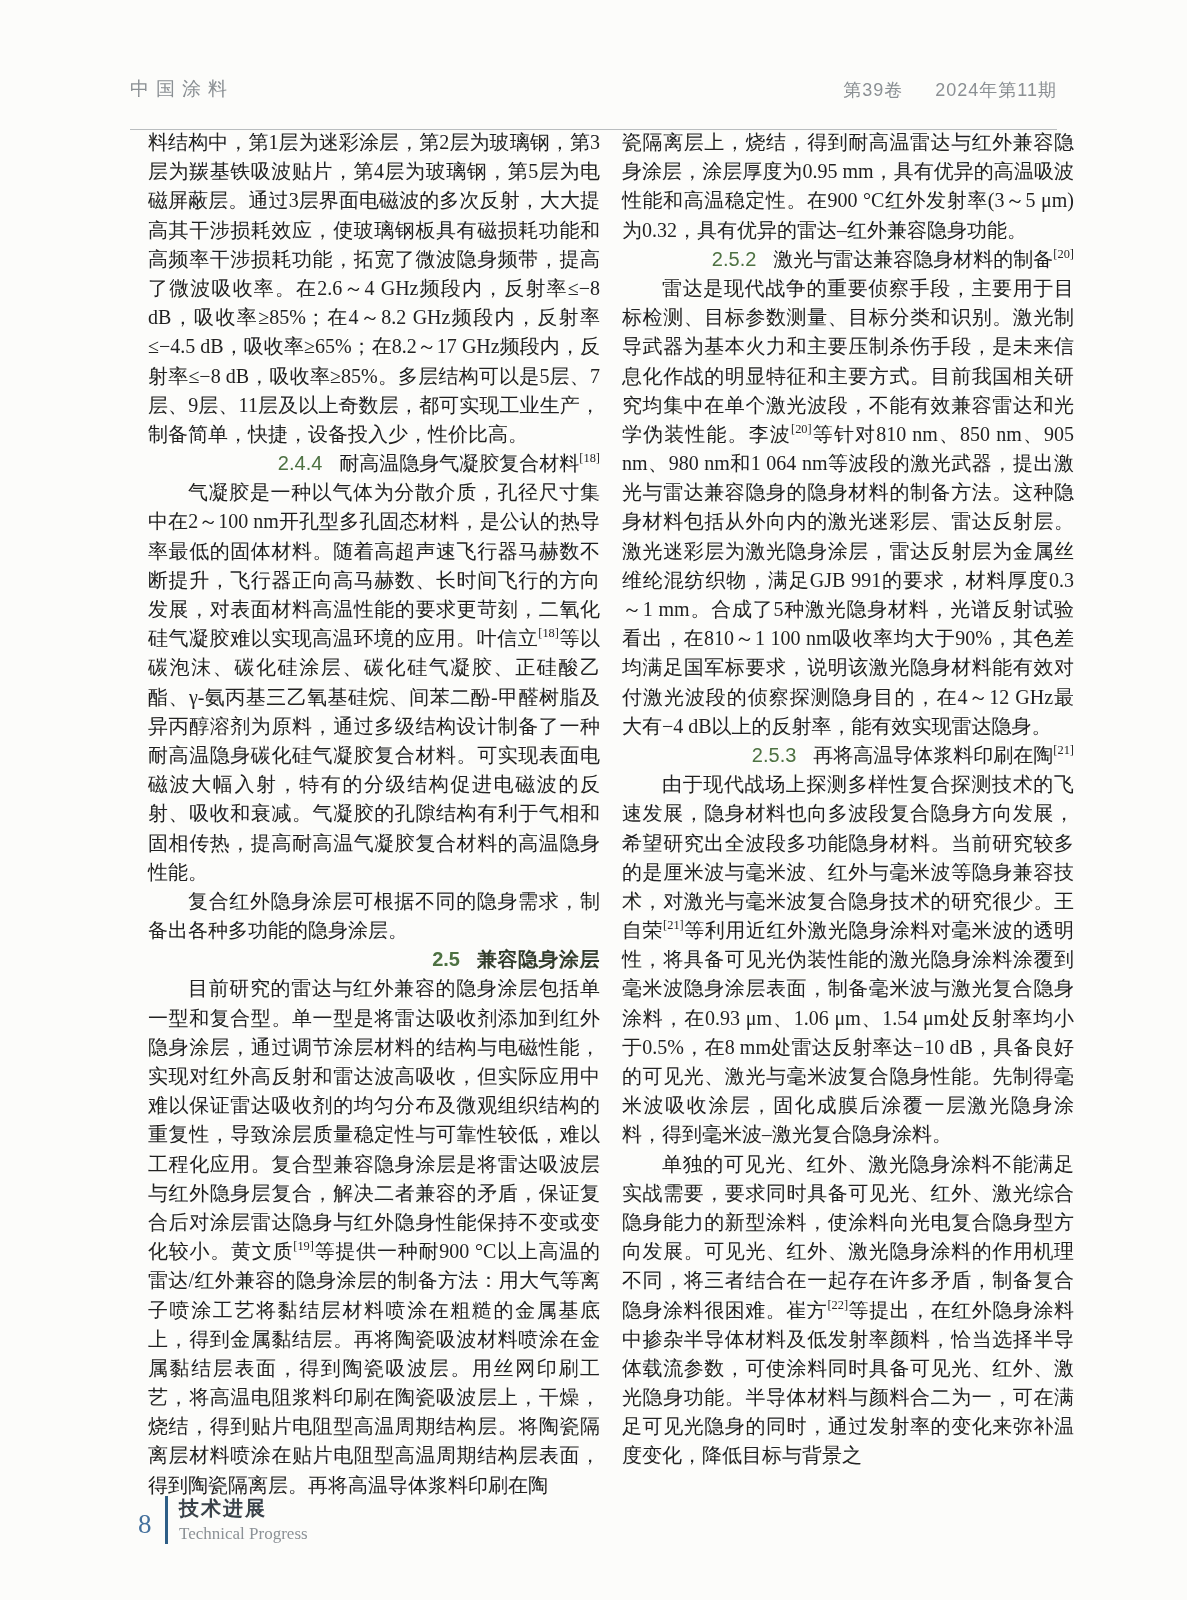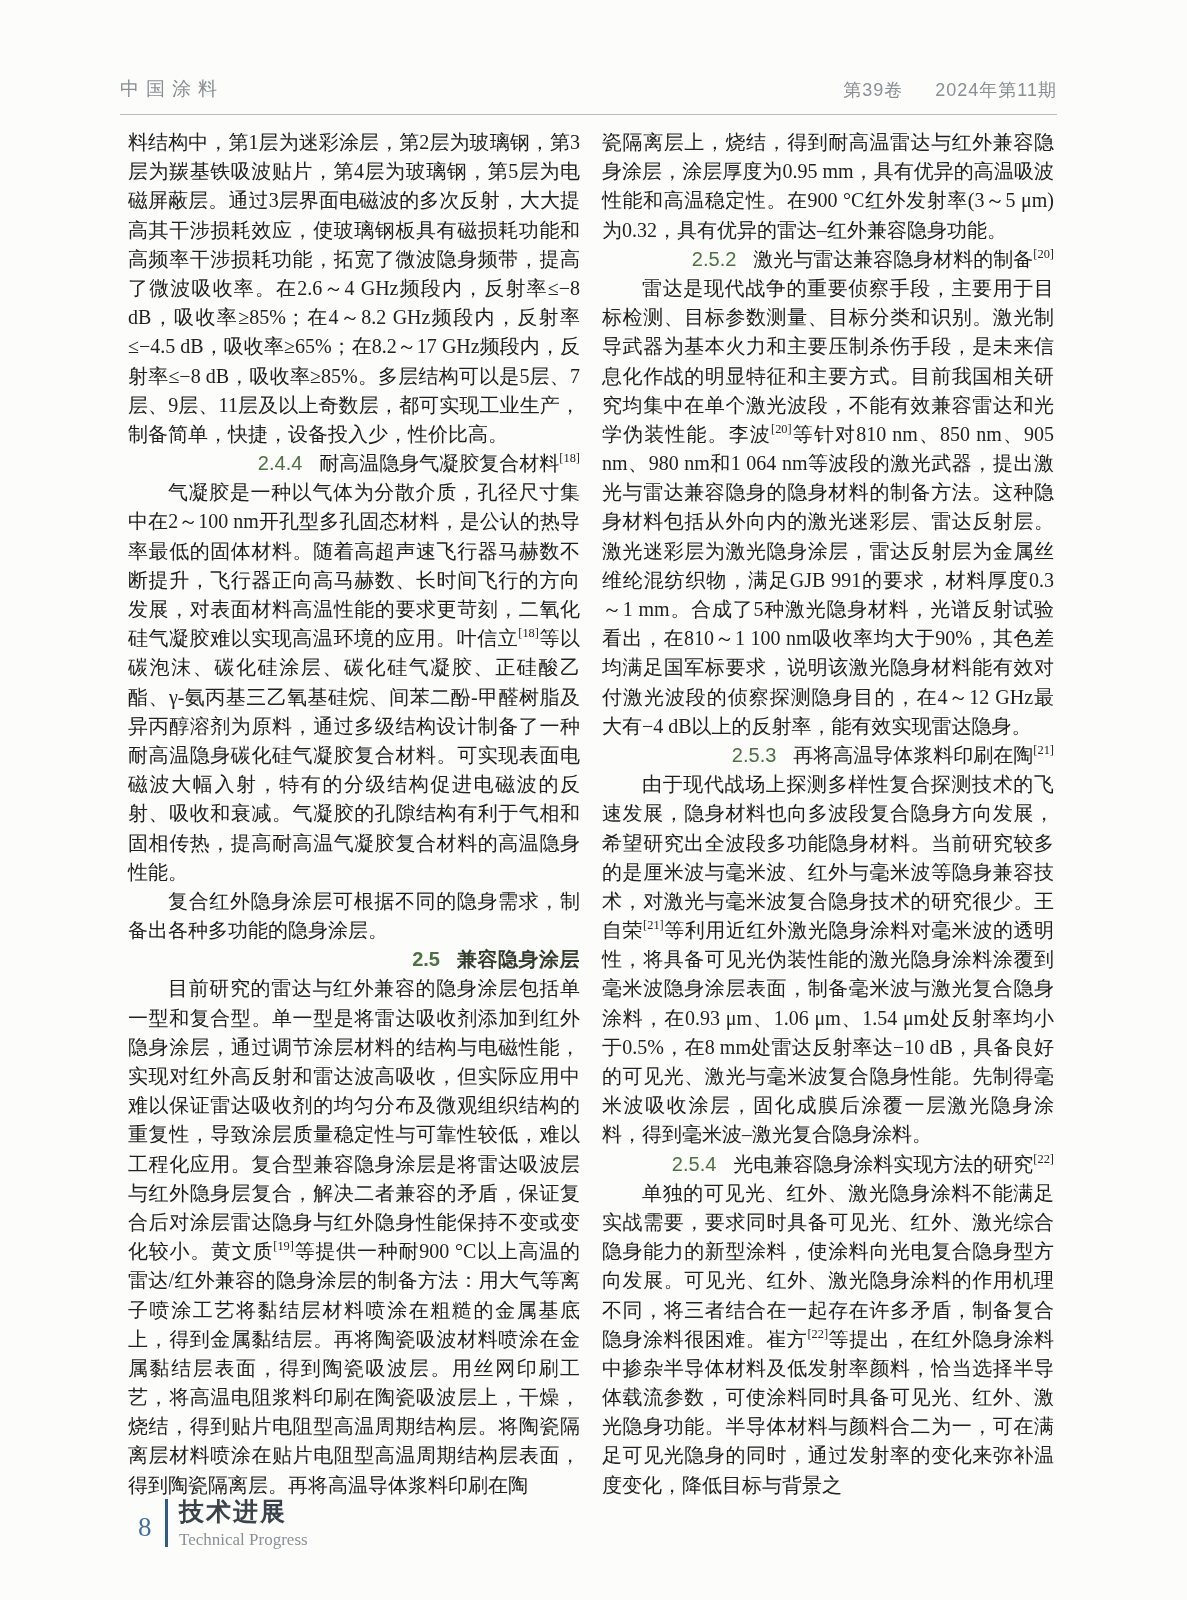--- a/index.html
+++ b/index.html
@@ -6,37 +6,37 @@
   .page {
     position:relative;
     width:1187px; height:1600px;
     margin:0 auto;
     background:#fcfcfa;
     overflow:hidden;
     font-family:"Liberation Serif", serif;
   }
   
   .header {
-    position:absolute; left:120px; right:130px; top:76px;
+    position:absolute; left:130px; right:130px; top:76px;
     display:flex; justify-content:space-between; align-items:flex-end;
-    padding-bottom:12px;
+    padding-bottom:27px;
     border-bottom:1.5px solid #b9bdbf;
   }
   .journal-name {
     font-family:"Liberation Sans", sans-serif;
     font-size:19px; color:#8a8f93; letter-spacing:7px;
   }
   .vol-issue {
     font-family:"Liberation Sans", sans-serif;
     font-size:18px; color:#8a8f93; letter-spacing:1px;
     display:flex; gap:32px;
   }
   
   .content {
-    position:absolute; left:128px; top:128px; width:927px;
+    position:absolute; left:148px; top:128px; width:927px;
     display:flex; gap:22px;
   }
   .col {
     width:452px;
     font-size:20px; line-height:1.46;
     color:#212121;
     text-align:justify;
   }
   .para { margin:0; }
   .indent { text-indent:2em; }
@@ -63,21 +63,21 @@
     font-size:27px; color:var(--footer-blue, #45719d);
     margin-right:13px; padding-top:10px;
   }
   .footer-bar {
     width:3.5px; height:48px;
     background:var(--footer-bar-blue, #2e5e86);
     margin-right:11px;
   }
   .footer-cn {
     font-family:"Liberation Sans", sans-serif;
-    font-weight:700; font-size:25px; color:#3a424a; letter-spacing:2px;
+    font-weight:700; font-size:20px; color:#3a424a; letter-spacing:2px;
   }
   .footer-en {
     font-family:"Liberation Serif", serif;
     font-size:17px; color:#8b9196; margin-top:2px;
   }
 </style>
 </head>
 <body>
 
 <div class="page">
@@ -111,21 +111,20 @@
       <p class="para">瓷隔离层上，烧结，得到耐高温雷达与红外兼容隐身涂层，涂层厚度为0.95 mm，具有优异的高温吸波性能和高温稳定性。在900 °C红外发射率(3～5 μm)为0.32，具有优异的雷达–红外兼容隐身功能。</p>
 
       <h3 class="h3"><span class="h-num">2.5.2</span><span class="h-title">激光与雷达兼容隐身材料的制备</span><sup class="ref">[20]</sup></h3>
 
       <p class="para indent"><span>雷达是现代战争的重要侦察手段，主要用于目标检测、目标参数测量、目标分类和识别。激光制导武器为基本火力和主要压制杀伤手段，是未来信息化作战的明显特征和主要方式。目前我国相关研究均集中在单个激光波段，不能有效兼容雷达和光学伪装性能。李波</span><sup class="ref">[20]</sup><span>等针对810 nm、850 nm、905 nm、980 nm和1 064 nm等波段的激光武器，提出激光与雷达兼容隐身的隐身材料的制备方法。这种隐身材料包括从外向内的激光迷彩层、雷达反射层。激光迷彩层为激光隐身涂层，雷达反射层为金属丝维纶混纺织物，满足GJB 991的要求，材料厚度0.3～1 mm。合成了5种激光隐身材料，光谱反射试验看出，在810～1 100 nm吸收率均大于90%，其色差均满足国军标要求，说明该激光隐身材料能有效对付激光波段的侦察探测隐身目的，在4～12 GHz最大有−4 dB以上的反射率，能有效实现雷达隐身。</span></p>
 
       <h3 class="h3"><span class="h-num">2.5.3</span><span class="h-title">再将高温导体浆料印刷在陶</span><sup class="ref">[21]</sup></h3>
 
       <p class="para indent"><span>由于现代战场上探测多样性复合探测技术的飞速发展，隐身材料也向多波段复合隐身方向发展，希望研究出全波段多功能隐身材料。当前研究较多的是厘米波与毫米波、红外与毫米波等隐身兼容技术，对激光与毫米波复合隐身技术的研究很少。王自荣</span><sup class="ref">[21]</sup><span>等利用近红外激光隐身涂料对毫米波的透明性，将具备可见光伪装性能的激光隐身涂料涂覆到毫米波隐身涂层表面，制备毫米波与激光复合隐身涂料，在0.93 μm、1.06 μm、1.54 μm处反射率均小于0.5%，在8 mm处雷达反射率达−10 dB，具备良好的可见光、激光与毫米波复合隐身性能。先制得毫米波吸收涂层，固化成膜后涂覆一层激光隐身涂料，得到毫米波–激光复合隐身涂料。</span></p>
 
-      <h3 class="h3"><span class="h-num">2.5.4</span><span class="h-title">光电兼容隐身涂料实现方法的研究</span><sup class="ref">[22]</sup></h3>
 
       <p class="para indent"><span>单独的可见光、红外、激光隐身涂料不能满足实战需要，要求同时具备可见光、红外、激光综合隐身能力的新型涂料，使涂料向光电复合隐身型方向发展。可见光、红外、激光隐身涂料的作用机理不同，将三者结合在一起存在许多矛盾，制备复合隐身涂料很困难。崔方</span><sup class="ref">[22]</sup><span>等提出，在红外隐身涂料中掺杂半导体材料及低发射率颜料，恰当选择半导体载流参数，可使涂料同时具备可见光、红外、激光隐身功能。半导体材料与颜料合二为一，可在满足可见光隐身的同时，通过发射率的变化来弥补温度变化，降低目标与背景之</span></p>
     </div>
 
   </div>
 
   <div class="footer">
     <span class="page-num">8</span>
     <span class="footer-bar"></span>
     <div class="footer-section">

